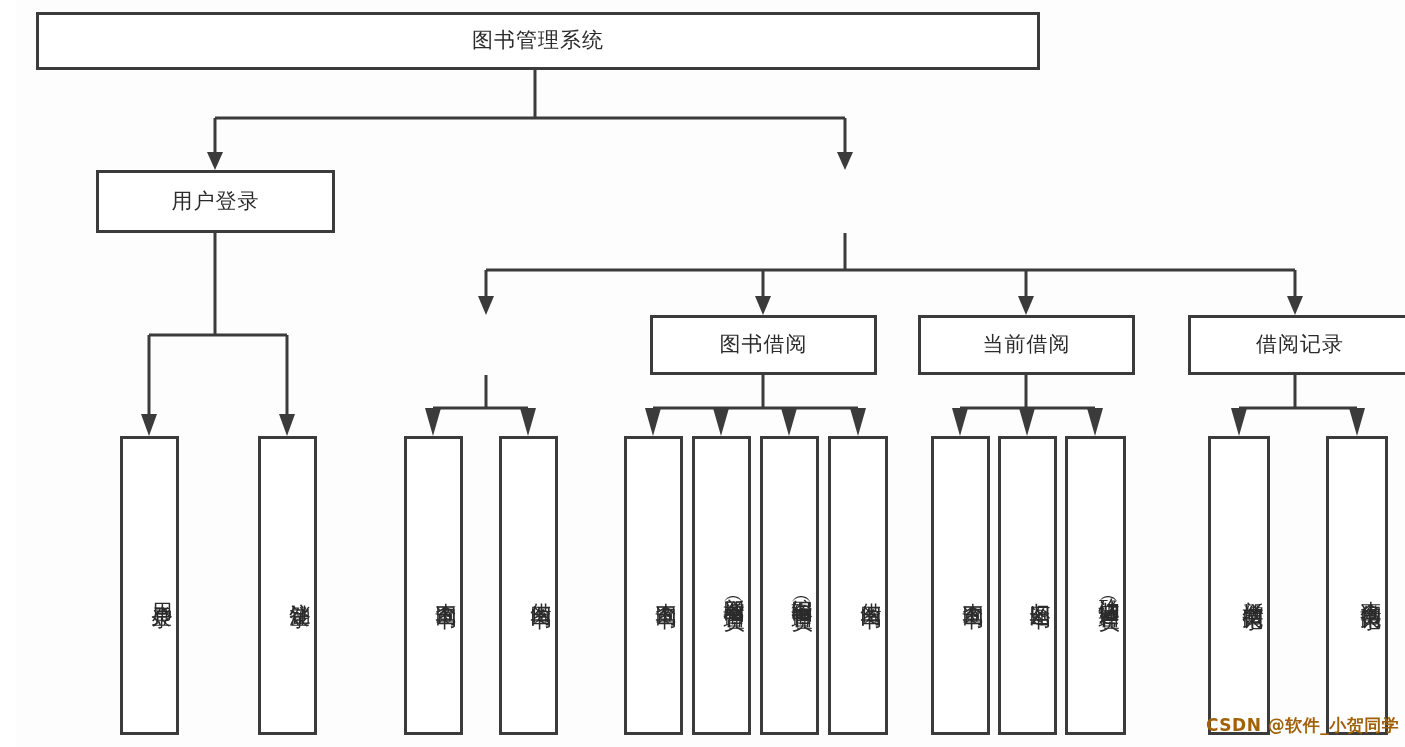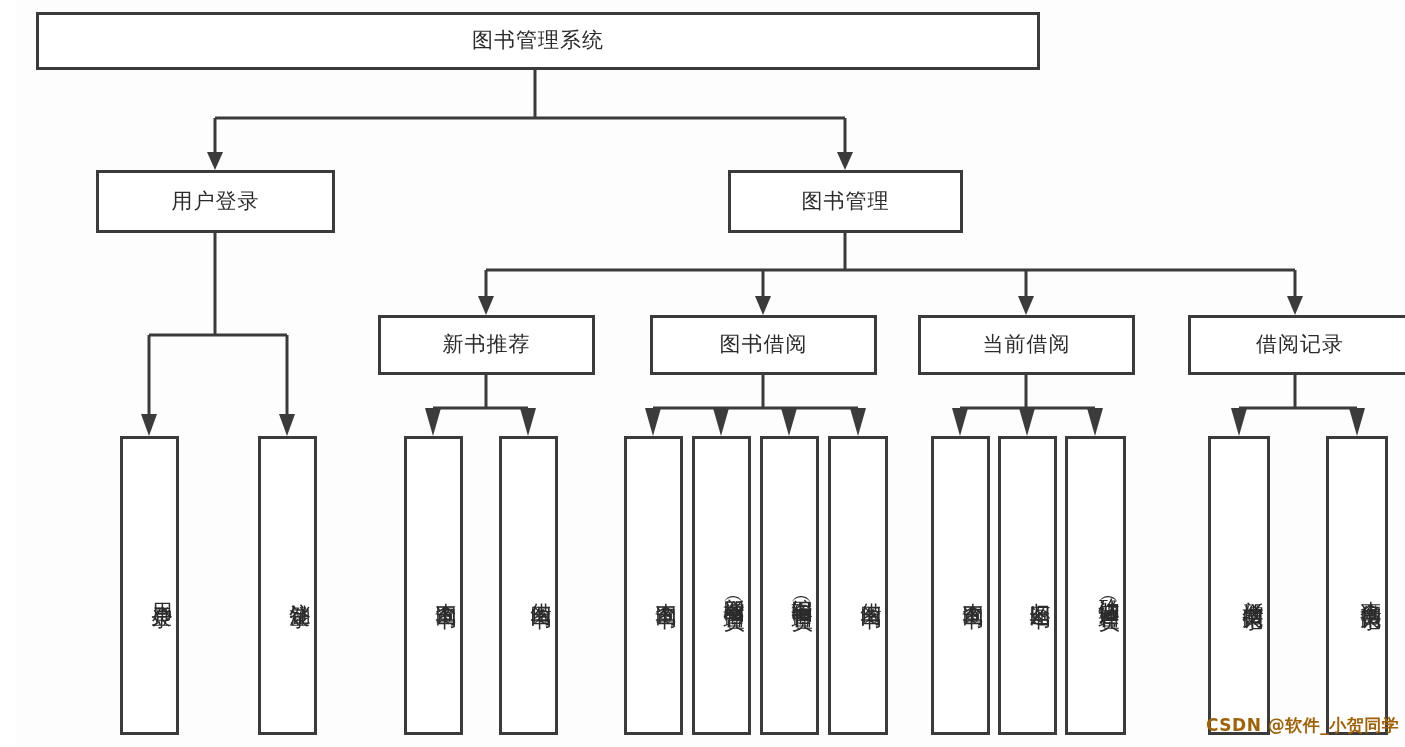--- a/index.html
+++ b/index.html
@@ -133,27 +133,21 @@
     <polygon points="1333,408 1349,408 1341,436"></polygon>
   </svg>
 
   <div class="node h" style="left:20px; top:12px; width:1004px; height:58px;">
     <span>图书管理系统</span>
   </div>
 
   <div class="node h" style="left:80px; top:170px; width:239px; height:63px;">
     <span>用户登录</span>
   </div>
-  <div class="node h" style="left:712px; top:170px; width:235px; height:63px;">
-    <span>图书管理</span>
-  </div>
-
-  <div class="node h" style="left:362px; top:315px; width:217px; height:60px;">
-    <span>新书推荐</span>
-  </div>
+
   <div class="node h" style="left:634px; top:315px; width:227px; height:60px;text-align:center;">
     <span>图书借阅</span>
   </div>
   <div class="node h" style="left:902px; top:315px; width:217px; height:60px;text-align:right;">
     <span>当前借阅</span>
   </div>
   <div class="node h" style="left:1172px; top:315px; width:224px; height:60px;">
     <span>借阅记录</span>
   </div>
 

